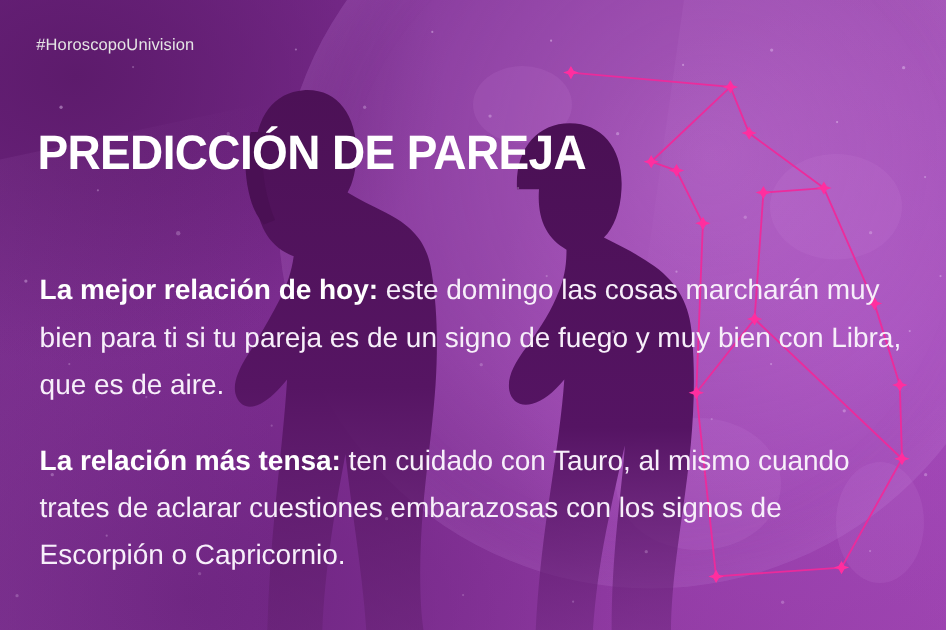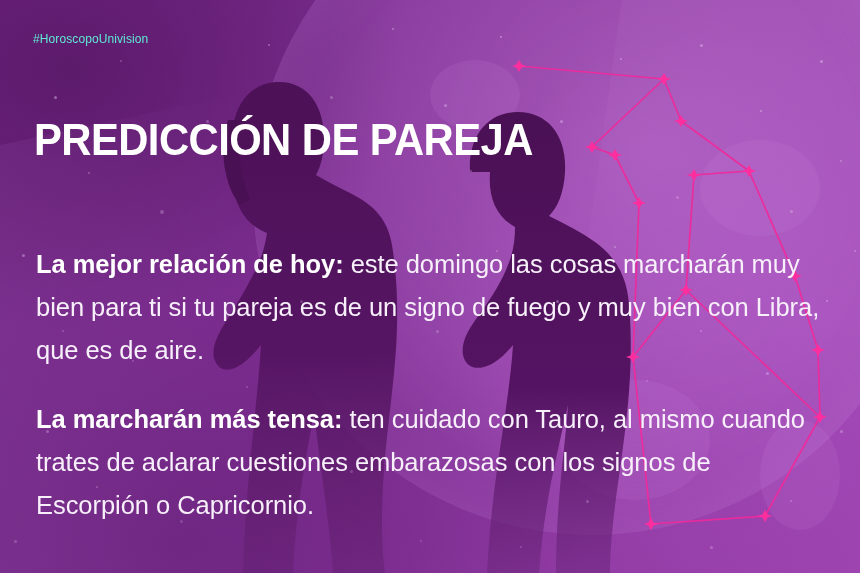--- a/index.html
+++ b/index.html
@@ -89,24 +89,24 @@
   }
 
   
   .constellation { position: absolute; inset: 0; }
 
   
   .hashtag {
     position: absolute;
     left: 33px;
     top: 32px;
-    font-size: 12px;
+    font-size: 15px;
     font-weight: 400;
     letter-spacing: 0.1px;
-    color: #5eead4;
+    color: #e5e5e5;
     white-space: nowrap;
   }
 
   .title {
     position: absolute;
     left: 34px;
     top: 89px;
     font-size: 44px;
     line-height: 1;
     font-weight: 700;
@@ -303,17 +303,17 @@
 
   <div class="hashtag">#HoroscopoUnivision</div>
 
   <h1 class="title">PREDICCIÓN DE PAREJA</h1>
 
   <div class="body-block">
     <p class="para">
       <span class="lead">La mejor relación de hoy:</span><span> este domingo las cosas marcharán muy bien para ti si tu pareja es de un signo de fuego y muy bien con Libra, que es de aire.</span>
     </p>
     <p class="para">
-      <span class="lead">La marcharán más tensa:</span><span> ten cuidado con Tauro, al mismo cuando trates de aclarar cuestiones embarazosas con los signos de Escorpión o Capricornio.</span>
+      <span class="lead">La relación más tensa:</span><span> ten cuidado con Tauro, al mismo cuando trates de aclarar cuestiones embarazosas con los signos de Escorpión o Capricornio.</span>
     </p>
   </div>
 
 </div>
 
 </body></html>

